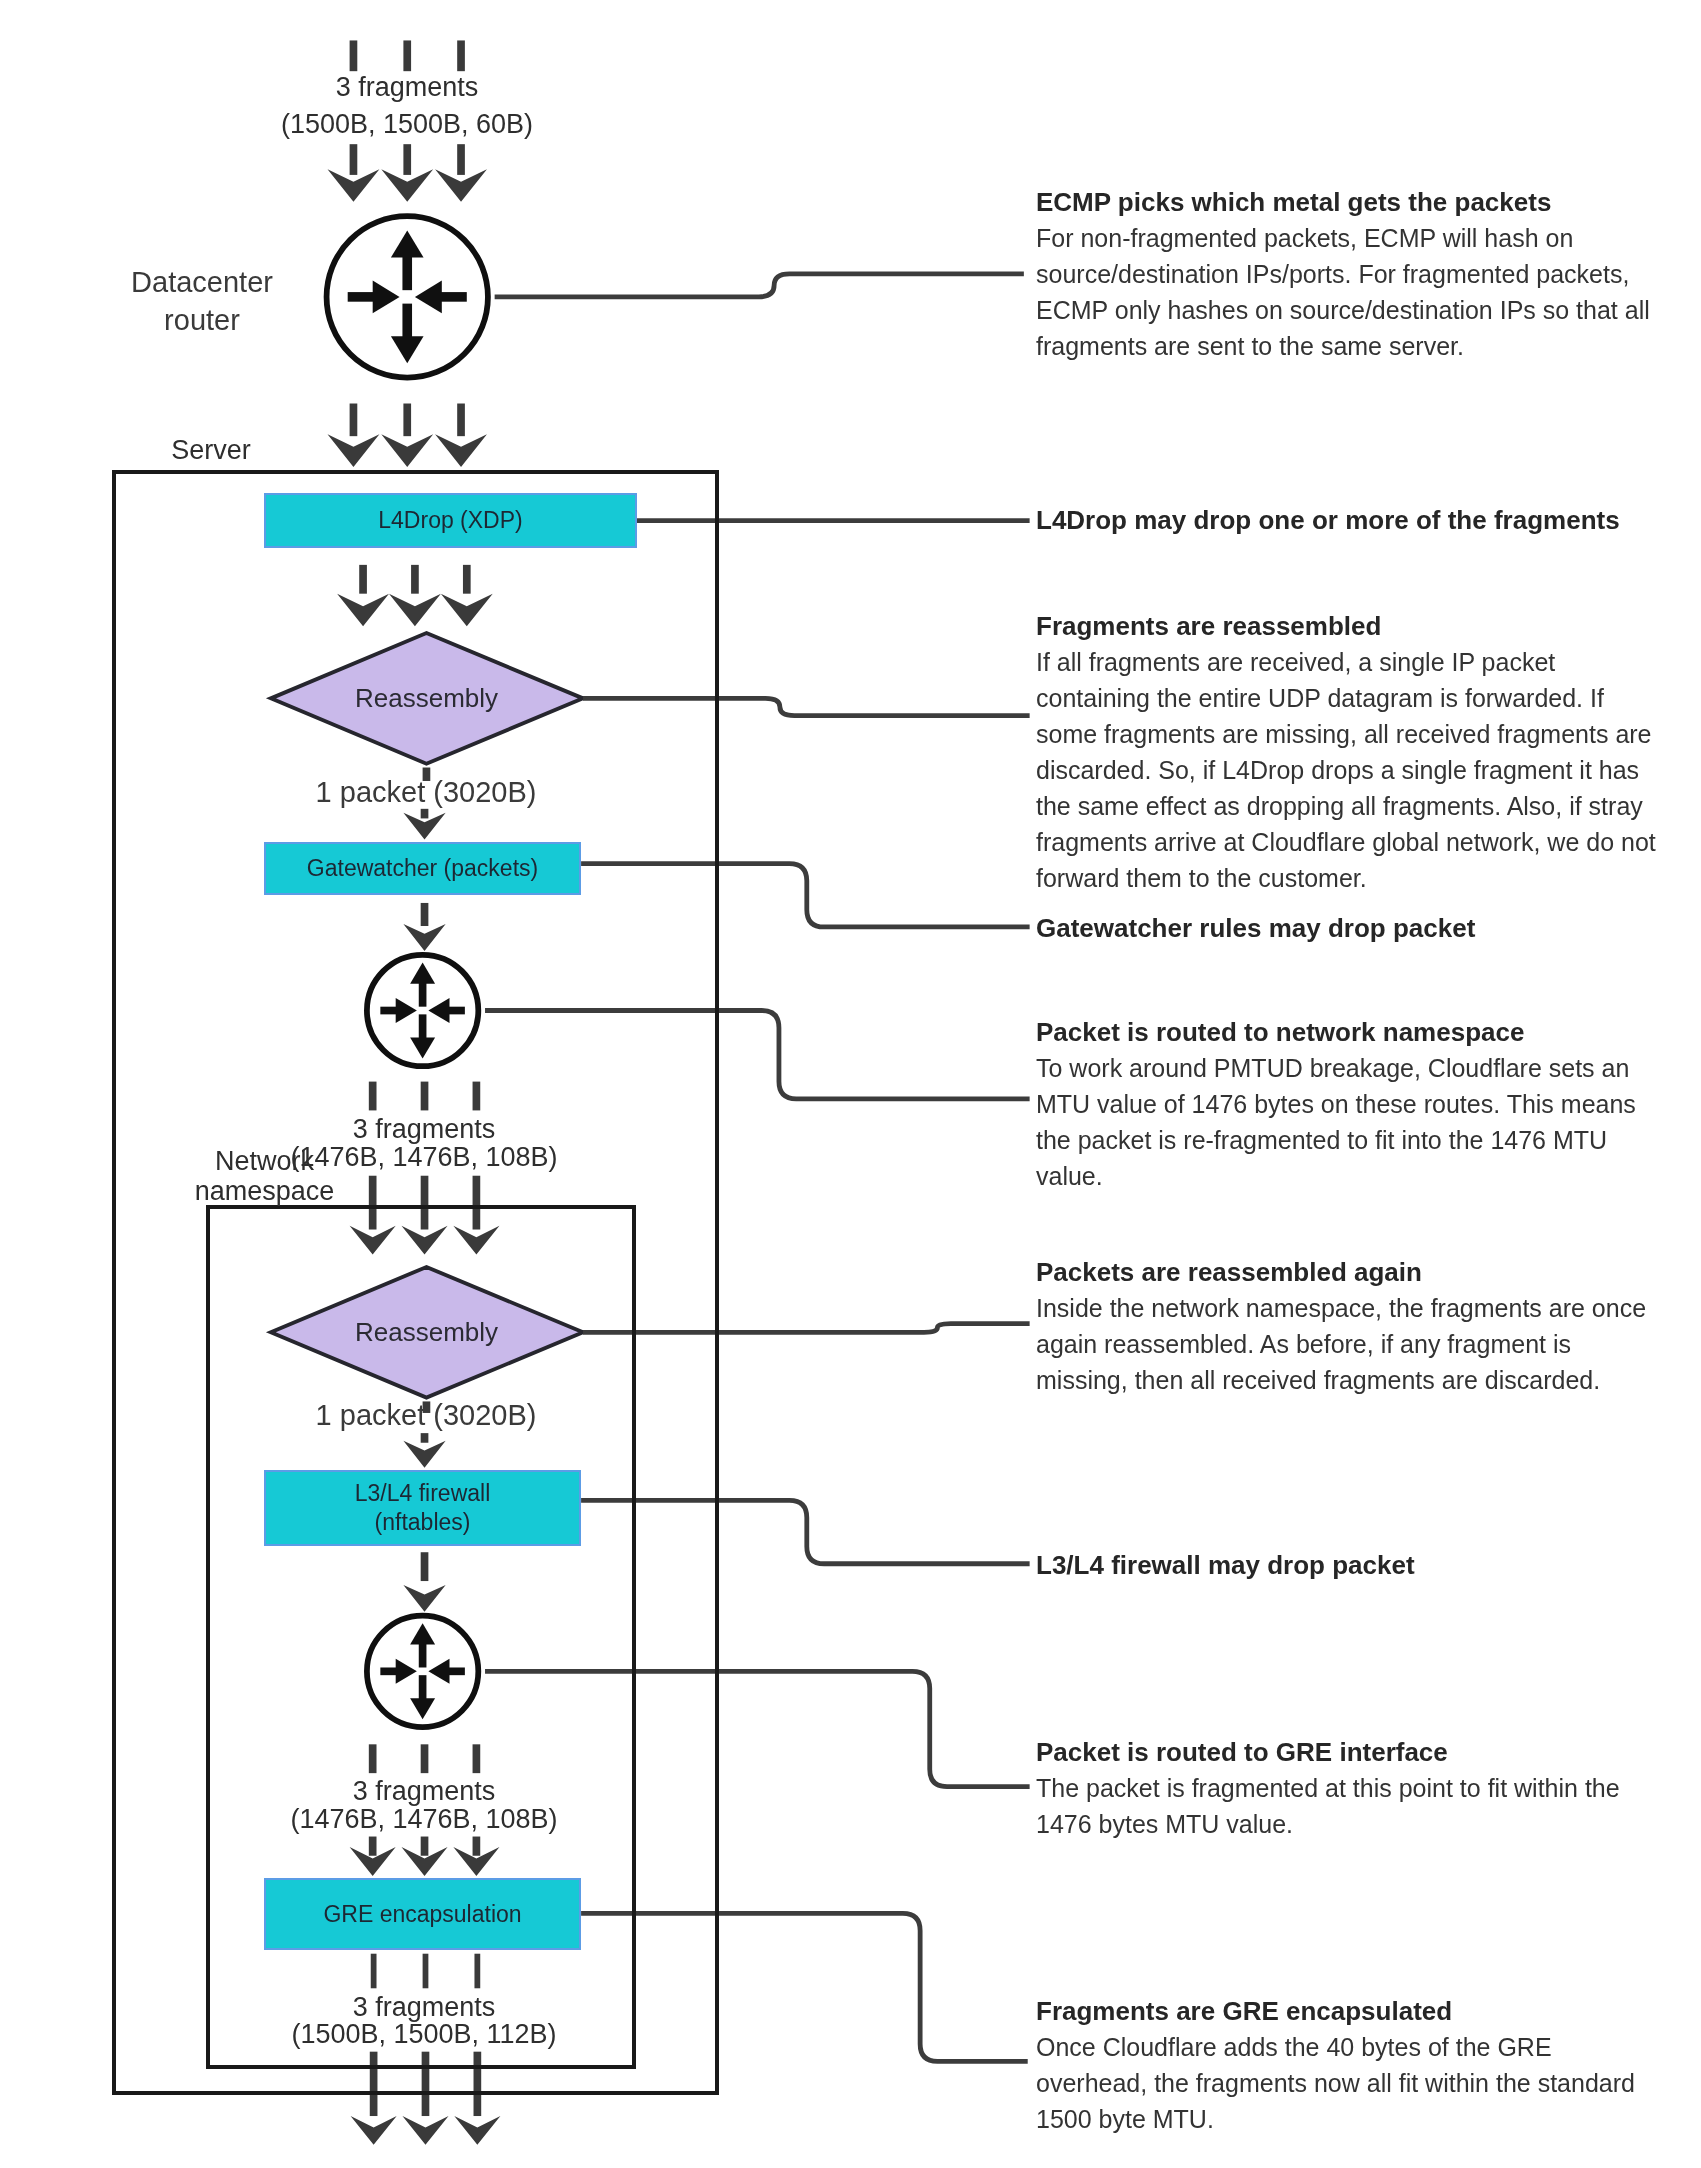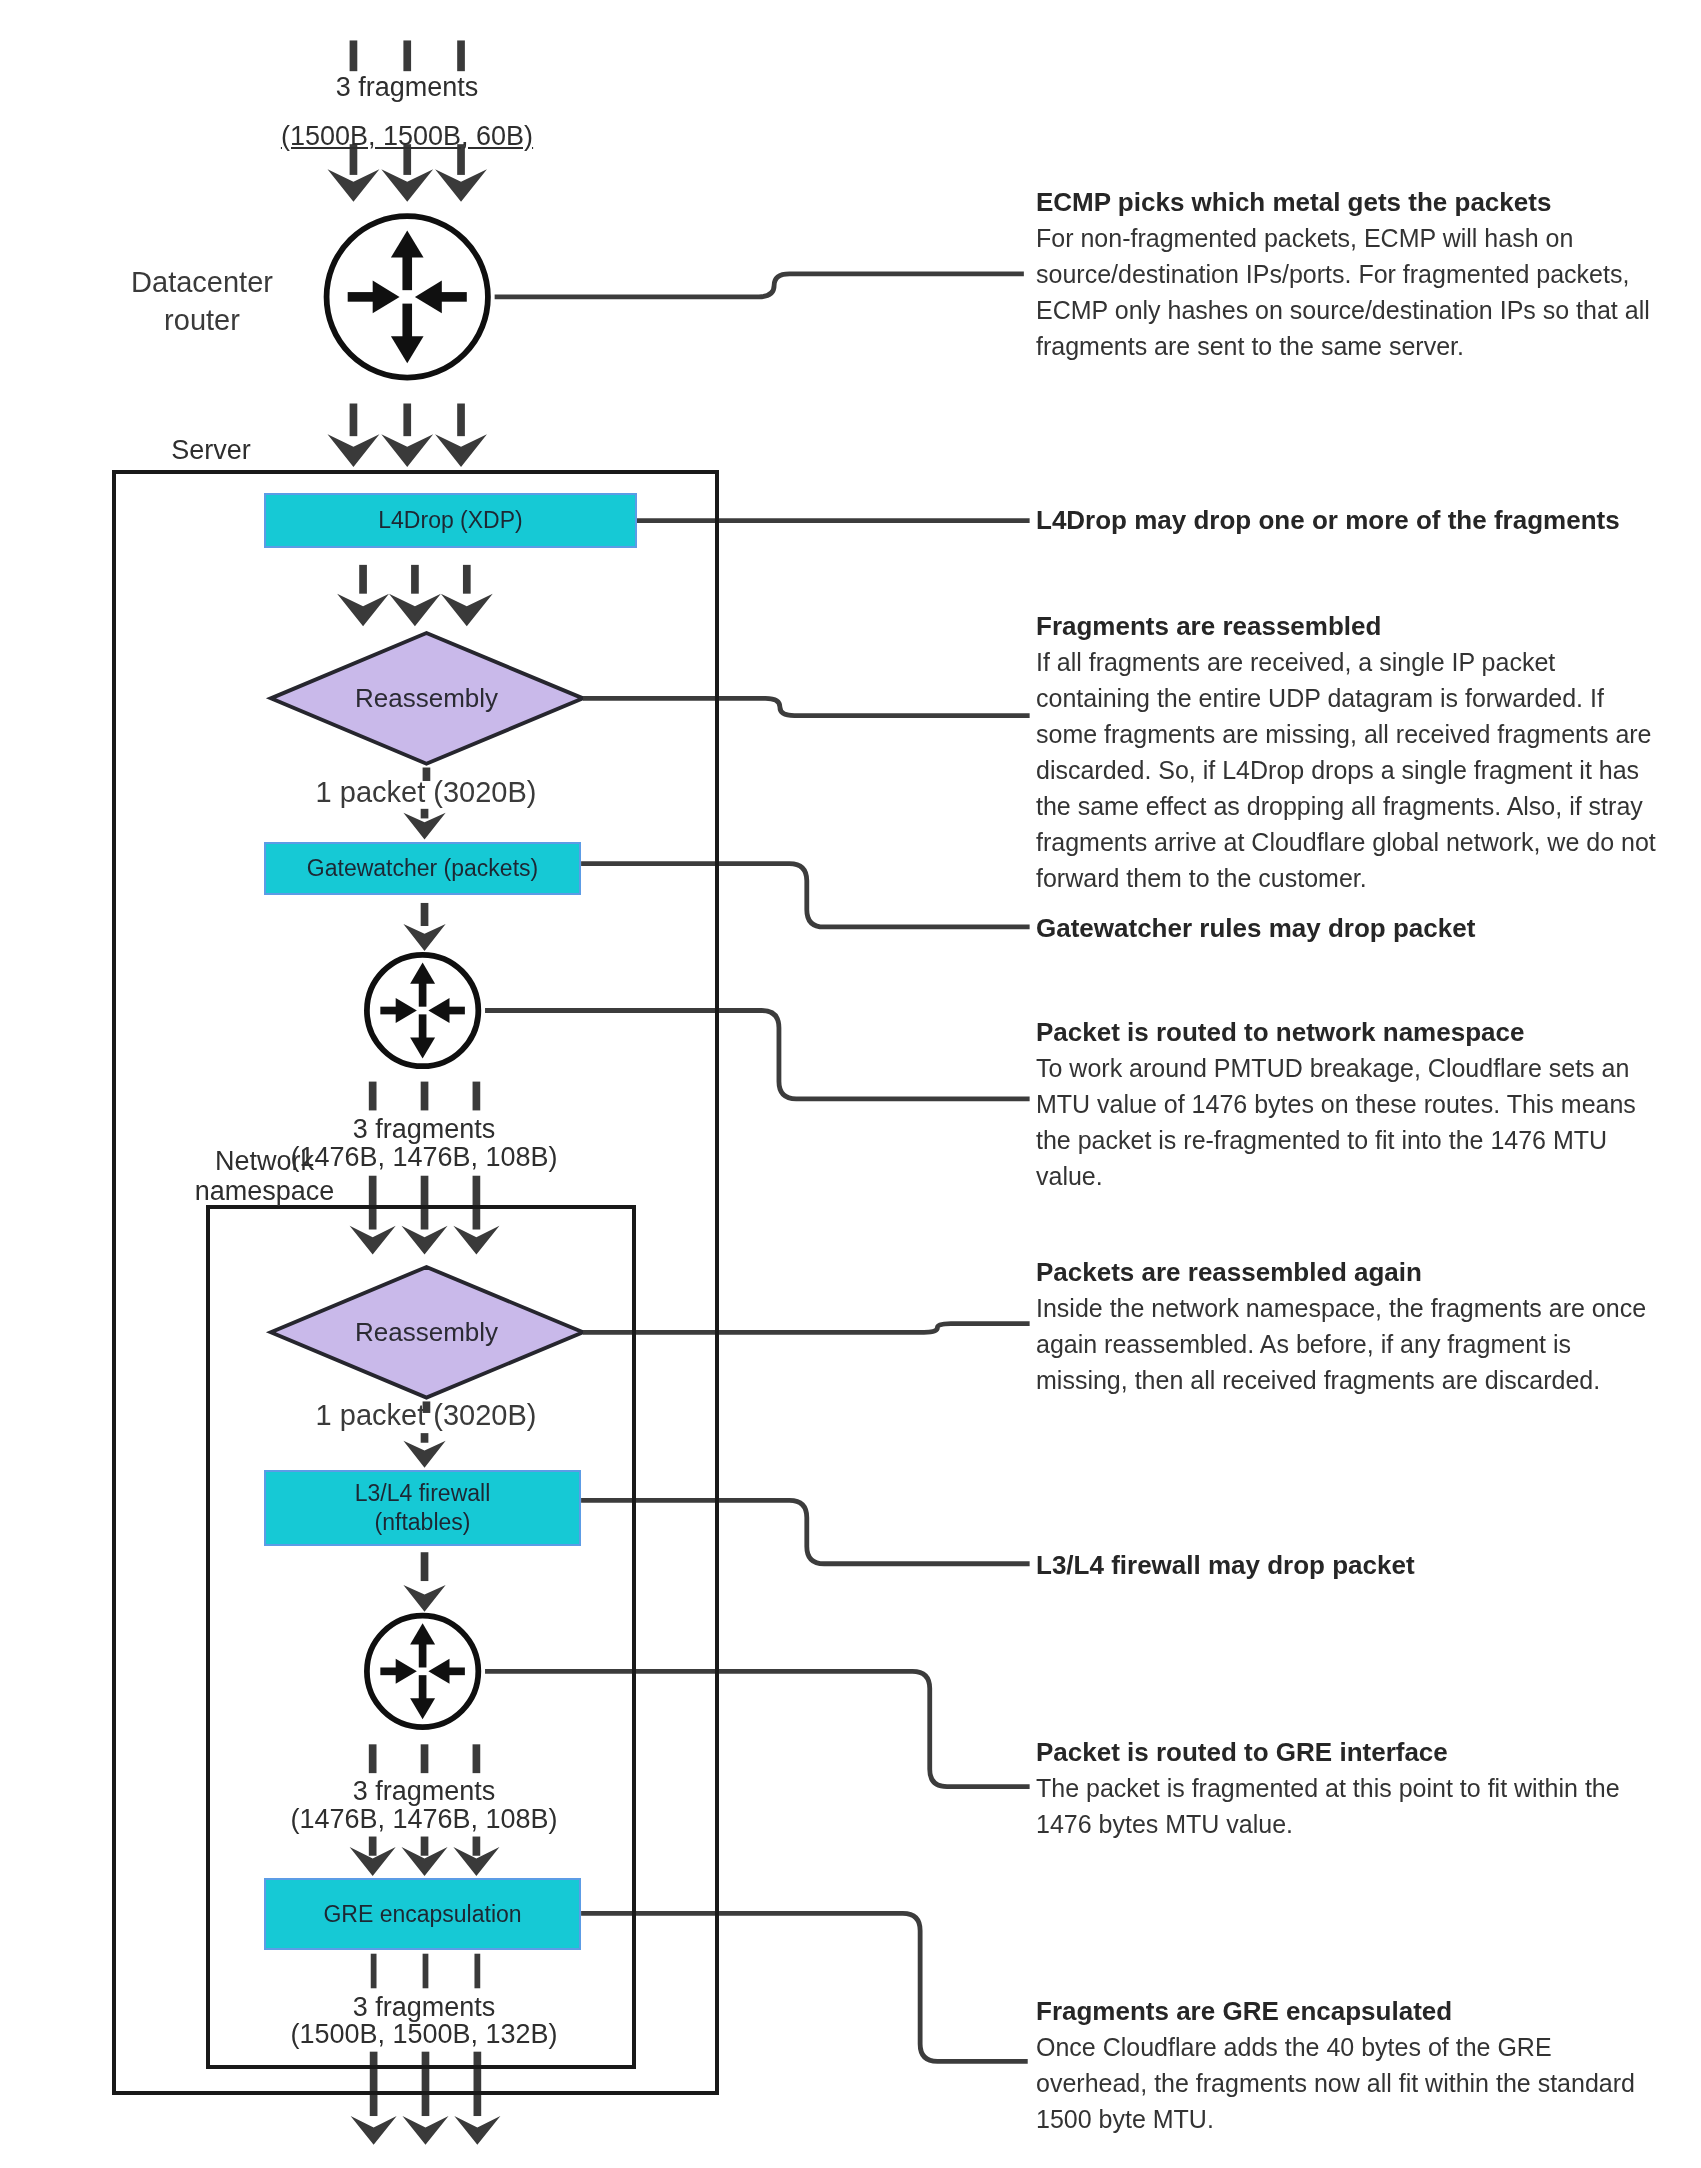--- a/index.html
+++ b/index.html
@@ -200,21 +200,21 @@
   </div>
   <div class="cbox" style="left:264px;top:1470px;width:317px;height:76px;">
     <span>L3/L4 firewall</span>
     <span>(nftables)</span>
   </div>
   <div class="cbox" style="left:264px;top:1878px;width:317px;height:72px;">
     <span>GRE encapsulation</span>
   </div>
 
   <div class="dlabel" style="left:215px;top:71px;width:384px;">3 fragments</div>
-  <div class="dlabel" style="left:215px;top:120px;width:384px;text-decoration:underline;">(1500B, 1500B, 60B)</div>
+  <div class="dlabel" style="left:215px;top:108px;width:384px;">(1500B, 1500B, 60B)</div>
 
   <div class="biglabel" style="left:58px;top:263px;width:288px;">
     <div>Datacenter</div>
     <div>router</div>
   </div>
 
   <div class="dlabel left" style="left:115px;top:434px;width:192px;">Server</div>
 
   <div class="diamond-label" style="left:268px;top:683px;">Reassembly</div>
 
@@ -229,21 +229,21 @@
   </div>
 
   <div class="diamond-label" style="left:268px;top:1317px;">Reassembly</div>
 
   <div class="biglabel" style="left:234px;top:1396px;width:384px;">1 packet (3020B)</div>
 
   <div class="dlabel" style="left:232px;top:1775px;width:384px;">3 fragments</div>
   <div class="dlabel" style="left:232px;top:1803px;width:384px;">(1476B, 1476B, 108B)</div>
 
   <div class="dlabel" style="left:232px;top:1991px;width:384px;">3 fragments</div>
-  <div class="dlabel" style="left:232px;top:2018px;width:384px;">(1500B, 1500B, 132B)</div>
+  <div class="dlabel" style="left:232px;top:2018px;width:384px;">(1500B, 1500B, 112B)</div>
 
   <div class="annot" style="top:184px;">
     <h3>ECMP picks which metal gets the packets</h3>
     <p>For non-fragmented packets, ECMP will hash on source/destination IPs/ports. For fragmented packets, ECMP only hashes on source/destination IPs so that all fragments are sent to the same server.</p>
   </div>
 
   <div class="annot" style="top:502px;">
     <h3>L4Drop may drop one or more of the fragments</h3>
   </div>
 

